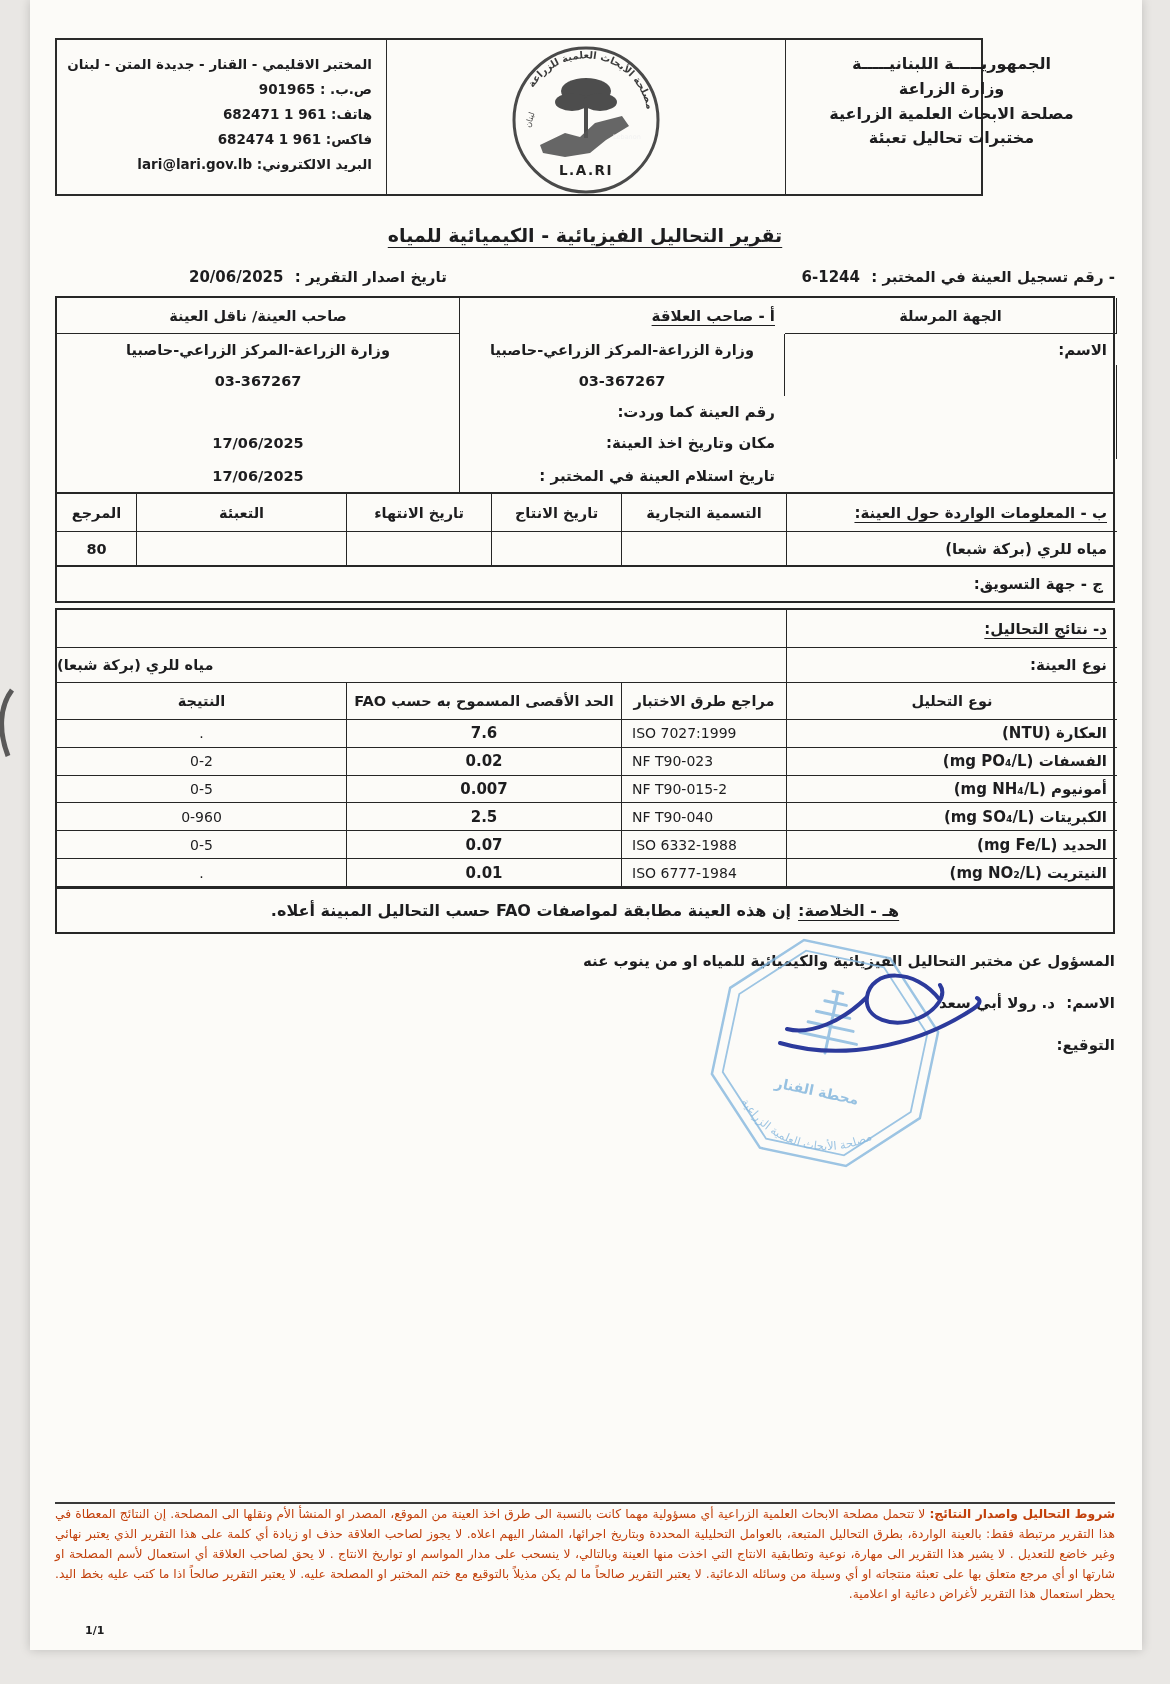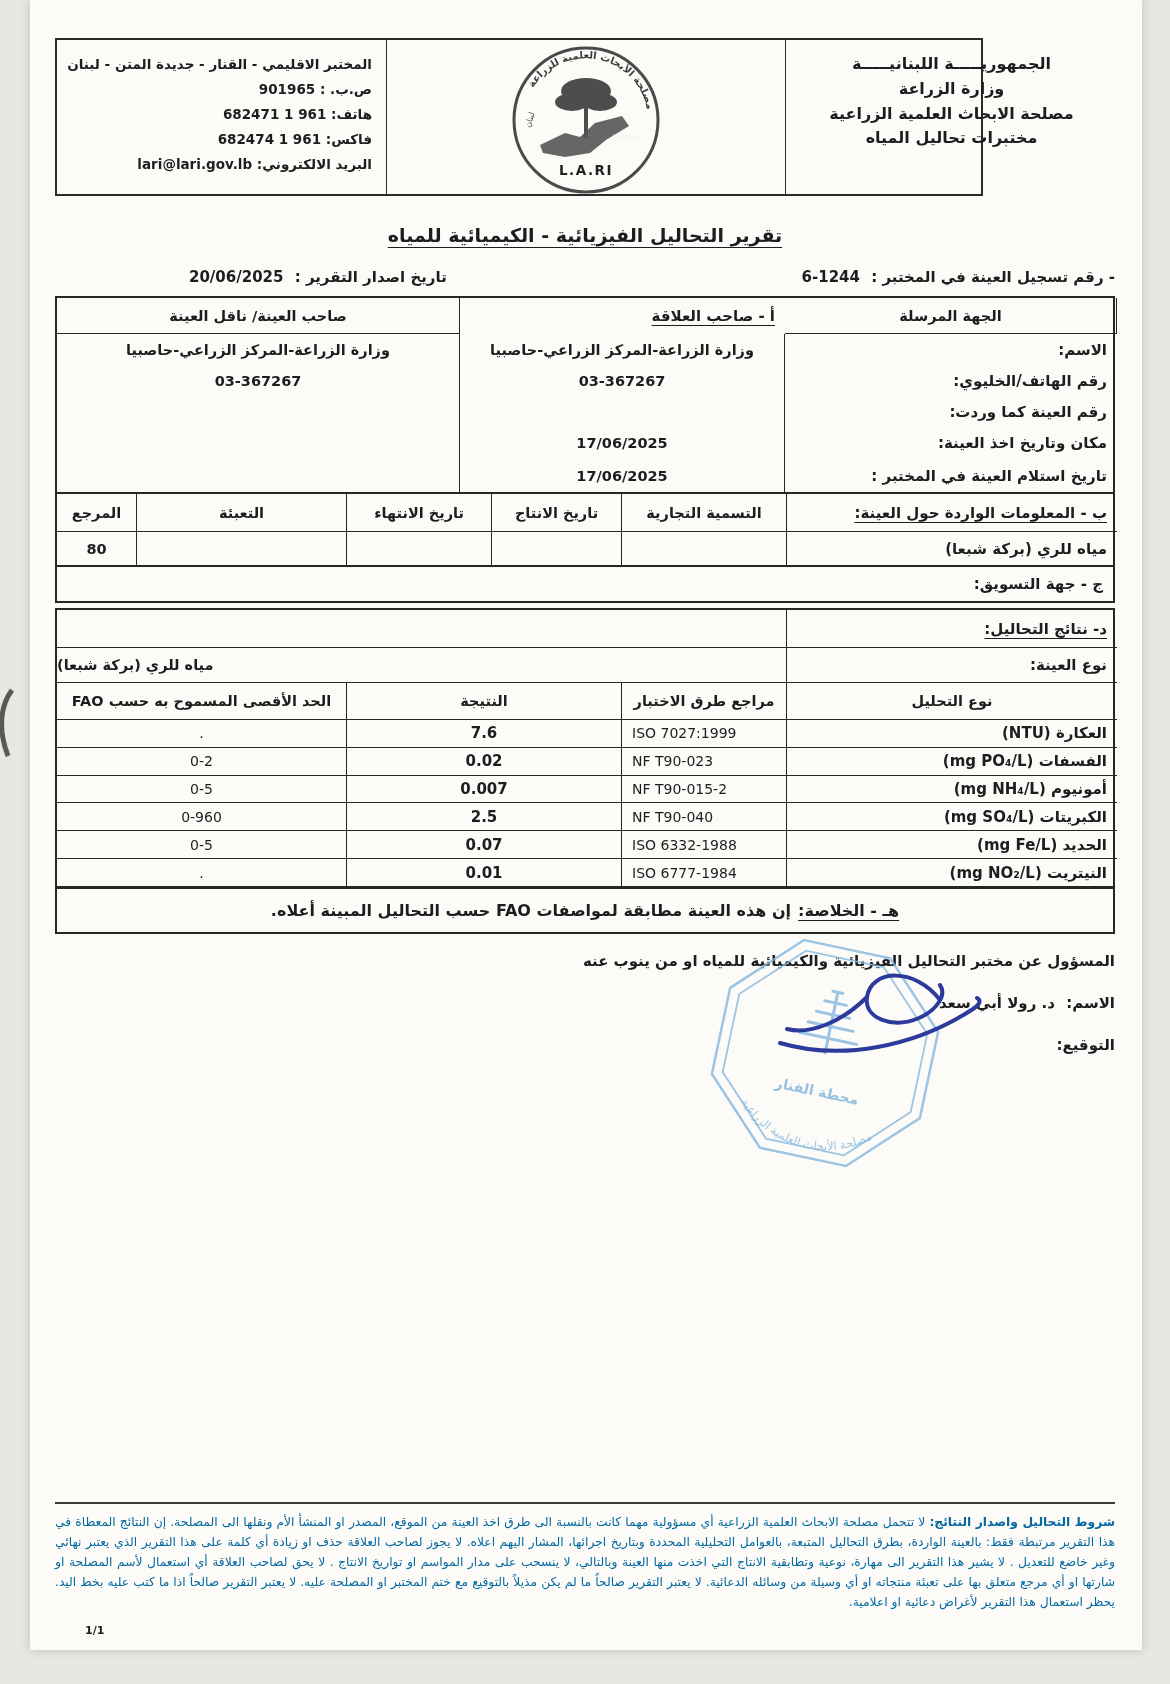--- a/index.html
+++ b/index.html
@@ -52,21 +52,21 @@
   .conc .lbl { text-decoration:underline; text-underline-offset:4px; }
 
   
   .sigline { position:absolute; right:0; direction:rtl; text-align:right; font-size:15px; font-weight:bold; }
   .s1 { top:952px; } .s2 { top:994px; } .s3 { top:1036px; }
   .sigline .v { margin-right:6px; }
   .stampwrap { position:absolute; left:520px; top:925px; width:470px; height:260px; pointer-events:none; }
 
   
   .foot { position:absolute; top:1502px; left:0; width:1060px; border-top:2px solid #3a3a3a;
-          padding-top:9px; direction:rtl; text-align:justify; font-size:12.3px; line-height:1.62; color:#0369a1; }
+          padding-top:1px; direction:rtl; text-align:justify; font-size:12.3px; line-height:1.62; color:#c2410c; }
   .foot .lbl { font-weight:bold; }
   .pageno { position:absolute; top:1608px; left:30px; font-size:11px; font-weight:bold; direction:ltr;margin-top:16px; }
 
   .edge-mark { position:absolute; left:-2px; top:688px; }
 </style>
 </head>
 <body>
 
 <div class="shot">
   <div class="paper"></div>
@@ -97,21 +97,21 @@
           </g>
           <path d="M30 101 L55 89 L70 93 L85 79 L112 72 L119 82 L96 96 L80 109 L55 113 L33 109 Z" fill="#555" opacity="0.9"></path>
           <text x="103" y="95" font-size="6.5" fill="#f2f2f2">Lebanon</text>
           <text x="76" y="131" font-size="13.5" font-weight="bold" fill="#222" text-anchor="middle" letter-spacing="1.5">L.A.RI</text>
         </svg>
       </div>
       <div class="lh-cell lh-org">
         <div>الجمهوريـــــة اللبنانيـــــة</div>
         <div>وزارة الزراعة</div>
         <div>مصلحة الابحاث العلمية الزراعية</div>
-        <div>مختبرات تحاليل المياه</div>
+        <div>مختبرات تحاليل تعبئة</div>
       </div>
     </div>
 
     <div class="title">تقرير التحاليل الفيزيائية - الكيميائية للمياه</div>
     <div class="meta">
       <div>
         <span>- رقم تسجيل العينة في المختبر :</span>
         <span>1244-6</span>
       </div>
       <div>
@@ -124,21 +124,20 @@
       <div class="c vr hb">صاحب العينة/ ناقل العينة</div>
       <div class="c lab sec-t">أ - صاحب العلاقة</div>
       <div class="c vr hb">الجهة المرسلة</div>
 
       <div class="c vr">وزارة الزراعة-المركز الزراعي-حاصبيا</div>
       <div class="c vr">وزارة الزراعة-المركز الزراعي-حاصبيا</div>
       <div class="c lab">الاسم:</div>
 
       <div class="c vr">03-367267</div>
       <div class="c vr">03-367267</div>
-      <div class="c lab">رقم الهاتف/الخليوي:</div>
 
       <div class="c vr"></div>
       <div class="c vr"></div>
       <div class="c lab">رقم العينة كما وردت:</div>
 
       <div class="c vr"></div>
       <div class="c vr">17/06/2025</div>
       <div class="c lab">مكان وتاريخ اخذ العينة:</div>
 
       <div class="c vr"></div>
@@ -166,22 +165,22 @@
       <div class="c lab sec-t" style="width:100%;margin-left:44px;">ج - جهة التسويق:</div>
     </div>
 
     <div class="grid gd">
       <div class="c vr hb span3"></div>
       <div class="c lab hb sec-t">د- نتائج التحاليل:</div>
 
       <div class="c vr hb span3 rt">مياه للري (بركة شبعا)</div>
       <div class="c lab hb">نوع العينة:</div>
 
+      <div class="c vr hb">النتيجة</div>
       <div class="c vr hb">الحد الأقصى المسموح به حسب FAO</div>
-      <div class="c vr hb">النتيجة</div>
       <div class="c vr hb">مراجع طرق الاختبار</div>
       <div class="c hb">نوع التحليل</div>
 
       <div class="c vr hb limit">.</div>
       <div class="c vr hb result">7.6</div>
       <div class="c vr hb method">ISO 7027:1999</div>
       <div class="c lab hb">العكارة (NTU)</div>
 
       <div class="c vr hb limit">0-2</div>
       <div class="c vr hb result">0.02</div>

